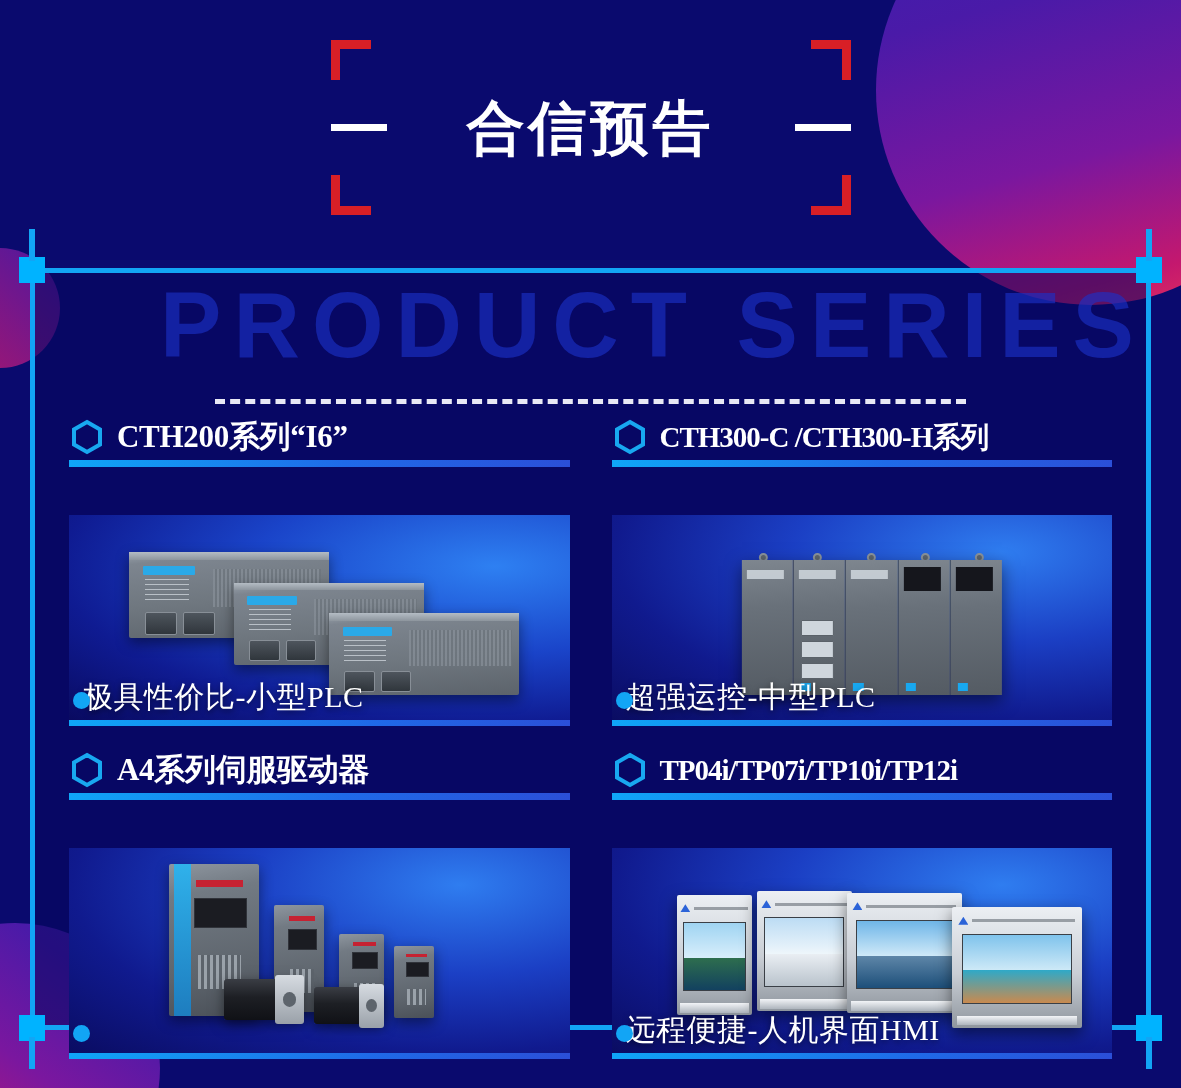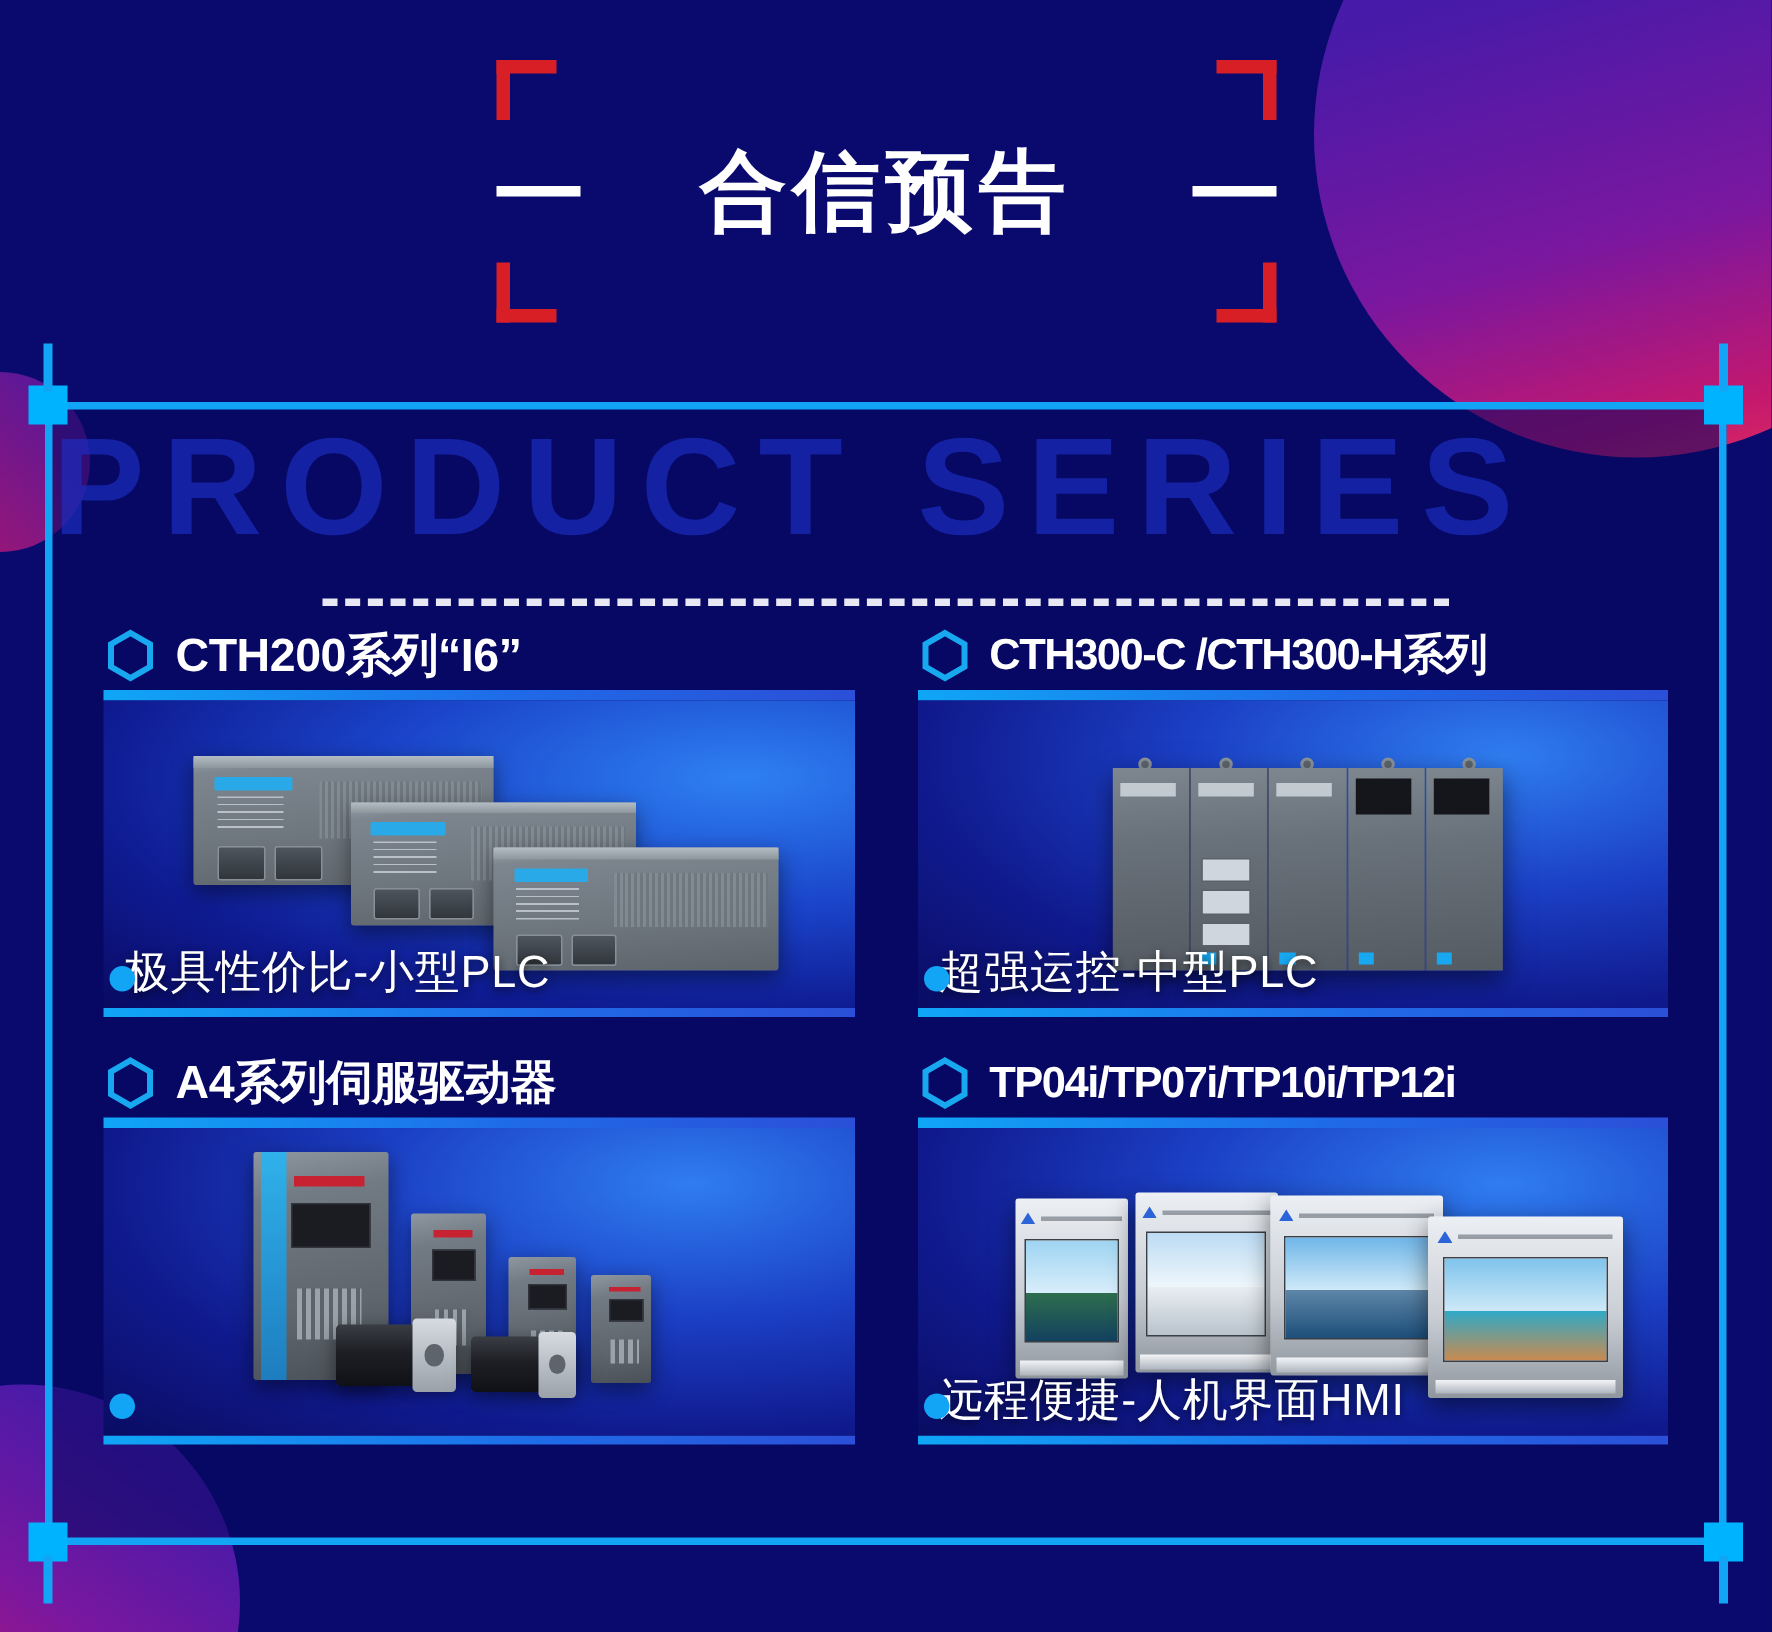--- a/index.html
+++ b/index.html
@@ -102,21 +102,21 @@
   .fstub.br-v { right:-6px; bottom:-44px;width:6px; height:32px; }
 
   
   #section-heading {
     position:relative;
     height:140px;
   }
   #watermark {
     position:absolute;
     left:0; right:0; top:6px;
-    text-align:left;
+    text-align:right;
     font-size:92px;
     font-weight:bold;
     letter-spacing:12px;
     color:#1b31c8;
     opacity:.62;
     line-height:1;
     white-space:nowrap;
     user-select:none;
   }
   #section-title {
@@ -142,21 +142,21 @@
     position:absolute;
     left:0; right:0; top:146px;
     padding:0 34px;
     display:grid;
     grid-template-columns:1fr 1fr;
     grid-template-rows:auto auto;
     column-gap:42px;
     row-gap:26px;
   }
 
-  .card { position:relative; }
+  .card { position:relative;font-family:Liberation Serif, serif; }
 
   .card-head {
     display:flex;
     align-items:center;
     gap:12px;
     padding-bottom:5px;
   }
   .hex-icon { flex:none; width:36px; height:36px; display:block; }
   .card-title {
     color:#ffffff;
@@ -171,20 +171,21 @@
     height:7px;
     width:100%;
     background:linear-gradient(90deg,#0fa6f7 0%,#1f6ae8 55%,#2b4fd8 100%);
   }
 
   .card-image {
     position:relative;
     height:205px;
     overflow:hidden;
     background:radial-gradient(ellipse at 78% 18%, #2f7df0 0%, #1b3fc4 38%, #101a8e 70%, #0a0c62 100%);
+    margin-top:48px;
   }
   .card-image.left-glow {
     background:radial-gradient(ellipse at 85% 25%, #2e80f2 0%, #1a44c9 40%, #0f1b92 72%, #090a60 100%);
   }
 
   .card-caption {
     position:absolute;
     left:14px; bottom:8px;
     color:#ffffff;
     font-size:30px;

